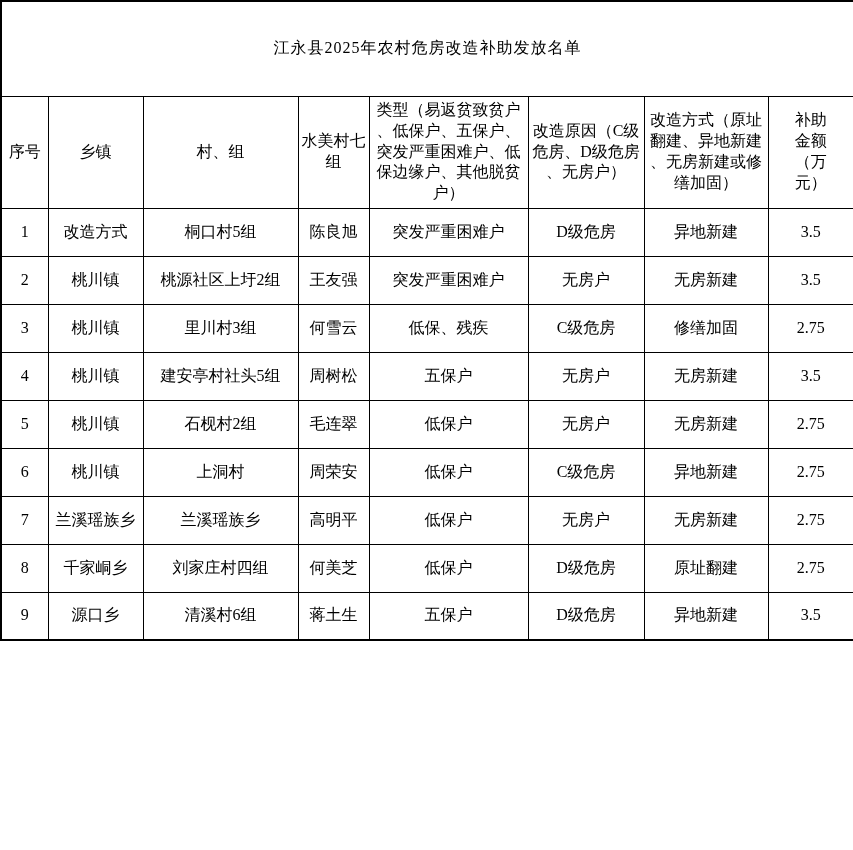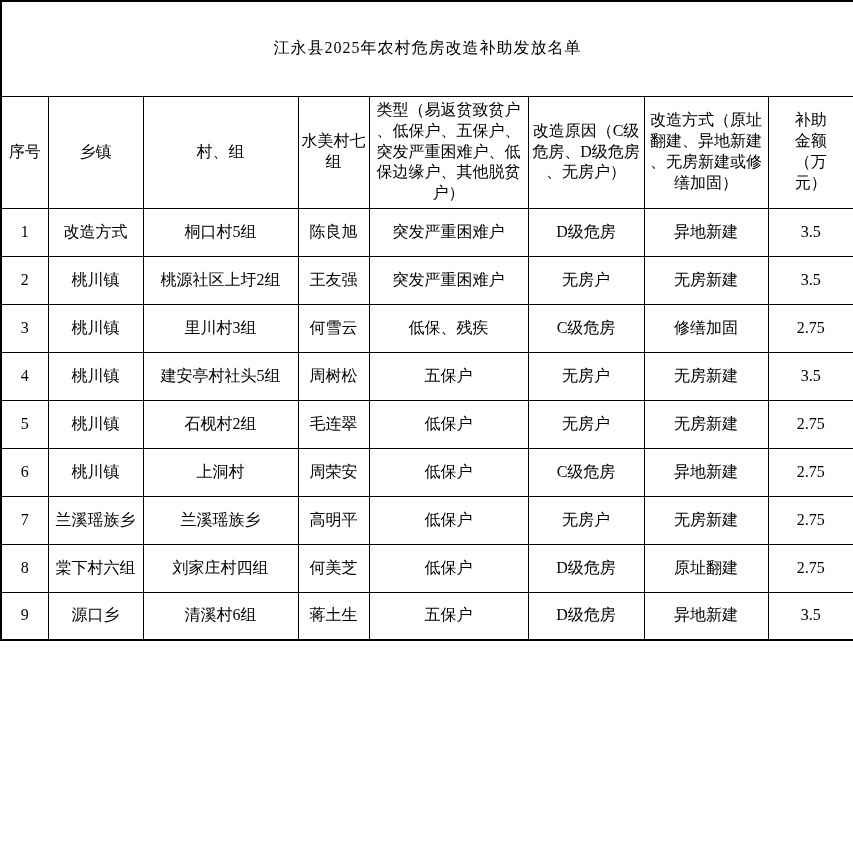--- a/index.html
+++ b/index.html
@@ -147,21 +147,21 @@
           <td>兰溪瑶族乡</td>
           <td>兰溪瑶族乡</td>
           <td>高明平</td>
           <td>低保户</td>
           <td>无房户</td>
           <td>无房新建</td>
           <td>2.75</td>
         </tr>
         <tr class="data-row">
           <td>8</td>
-          <td>棠下村六组</td>
+          <td>千家峒乡</td>
           <td>刘家庄村四组</td>
           <td>何美芝</td>
           <td>低保户</td>
           <td>D级危房</td>
           <td>原址翻建</td>
           <td>2.75</td>
         </tr>
         <tr class="data-row">
           <td>9</td>
           <td>源口乡</td>

